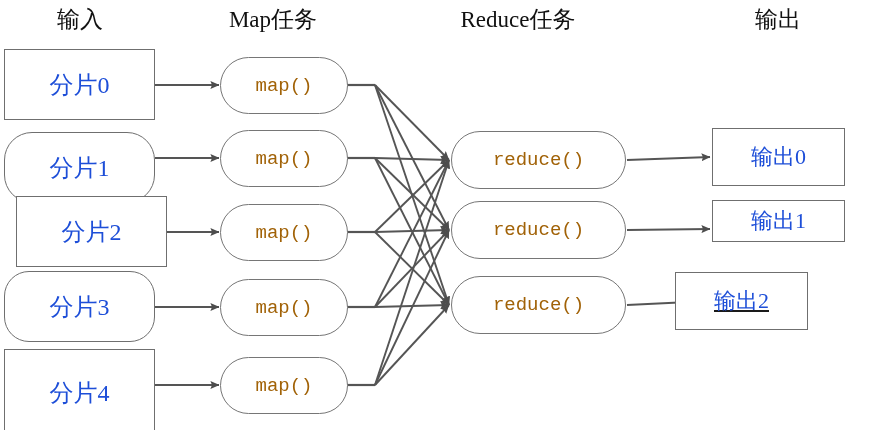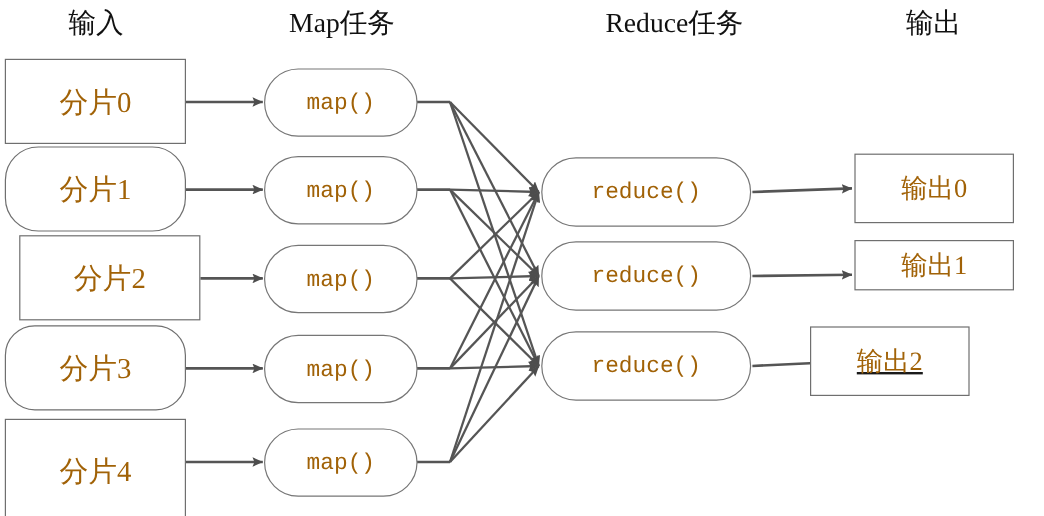--- a/index.html
+++ b/index.html
@@ -45,21 +45,21 @@
     background: #ffffff;
     z-index: 2;
   }
   .box-node {
     border: 1.5px solid #6f6f6f;
     border-radius: 0;
   }
   .box-node .node-label {
     font-family: "Liberation Serif", "DejaVu Serif", serif;
     font-size: 24px;
-    color: #a16207;
+    color: #1d4ed8;
     white-space: nowrap;
   }
   .pill-node {
     border: 1.2px solid #767676;
     border-radius: 30px;
   }
   .pill-node .node-label {
     font-family: "Liberation Mono", "DejaVu Sans Mono", monospace;
     font-size: 19px;
     letter-spacing: 0px;
@@ -115,29 +115,29 @@
       </g>
     <g id="edges-reduce-output">
         <line x1="627" y1="160" x2="710" y2="157" stroke="#555555" stroke-width="2.2" stroke-linecap="butt" marker-end="url(#arrowhead)"></line>
         <line x1="627" y1="230" x2="710" y2="229" stroke="#555555" stroke-width="2.2" stroke-linecap="butt" marker-end="url(#arrowhead)"></line>
         <line x1="627" y1="305" x2="710" y2="301" stroke="#555555" stroke-width="2.2" stroke-linecap="butt" marker-end="url(#arrowhead)"></line>
       </g>
   </svg>
 
   <div id="titles-layer">
       <div class="col-title" style="left: -40px; top: 6px; width: 240px;">输入</div>
-      <div class="col-title" style="left: 165px; top: 6px; width: 240px;">Map任务</div>
-      <div class="col-title" style="left: 442px; top: 6px; width: 240px;">Reduce任务</div>
+      <div class="col-title" style="left: 153px; top: 6px; width: 240px;">Map任务</div>
+      <div class="col-title" style="left: 398px; top: 6px; width: 240px;">Reduce任务</div>
       <div class="col-title" style="left: 658px; top: 6px; width: 240px;">输出</div>
     </div>
   <div id="inputs-layer">
       <div class="node box-node" style="left: 4px; top: 49px; width: 151px; height: 71px;">
         <span class="node-label">分片0</span>
       </div>
-      <div class="node box-node" style="left: 4px; top: 122px; width: 151px; height: 71px; border-radius: 28px;">
+      <div class="node box-node" style="left: 4px; top: 132px; width: 151px; height: 71px; border-radius: 28px;">
         <span class="node-label">分片1</span>
       </div>
       <div class="node box-node" style="left: 4px; top: 196px; width: 151px; height: 71px; margin-left: 12px;">
         <span class="node-label">分片2</span>
       </div>
       <div class="node box-node" style="left: 4px; top: 271px; width: 151px; height: 71px; border-radius: 25px;">
         <span class="node-label">分片3</span>
       </div>
       <div class="node box-node" style="left: 4px; top: 349px; width: 151px; height: 88px;">
         <span class="node-label">分片4</span>

